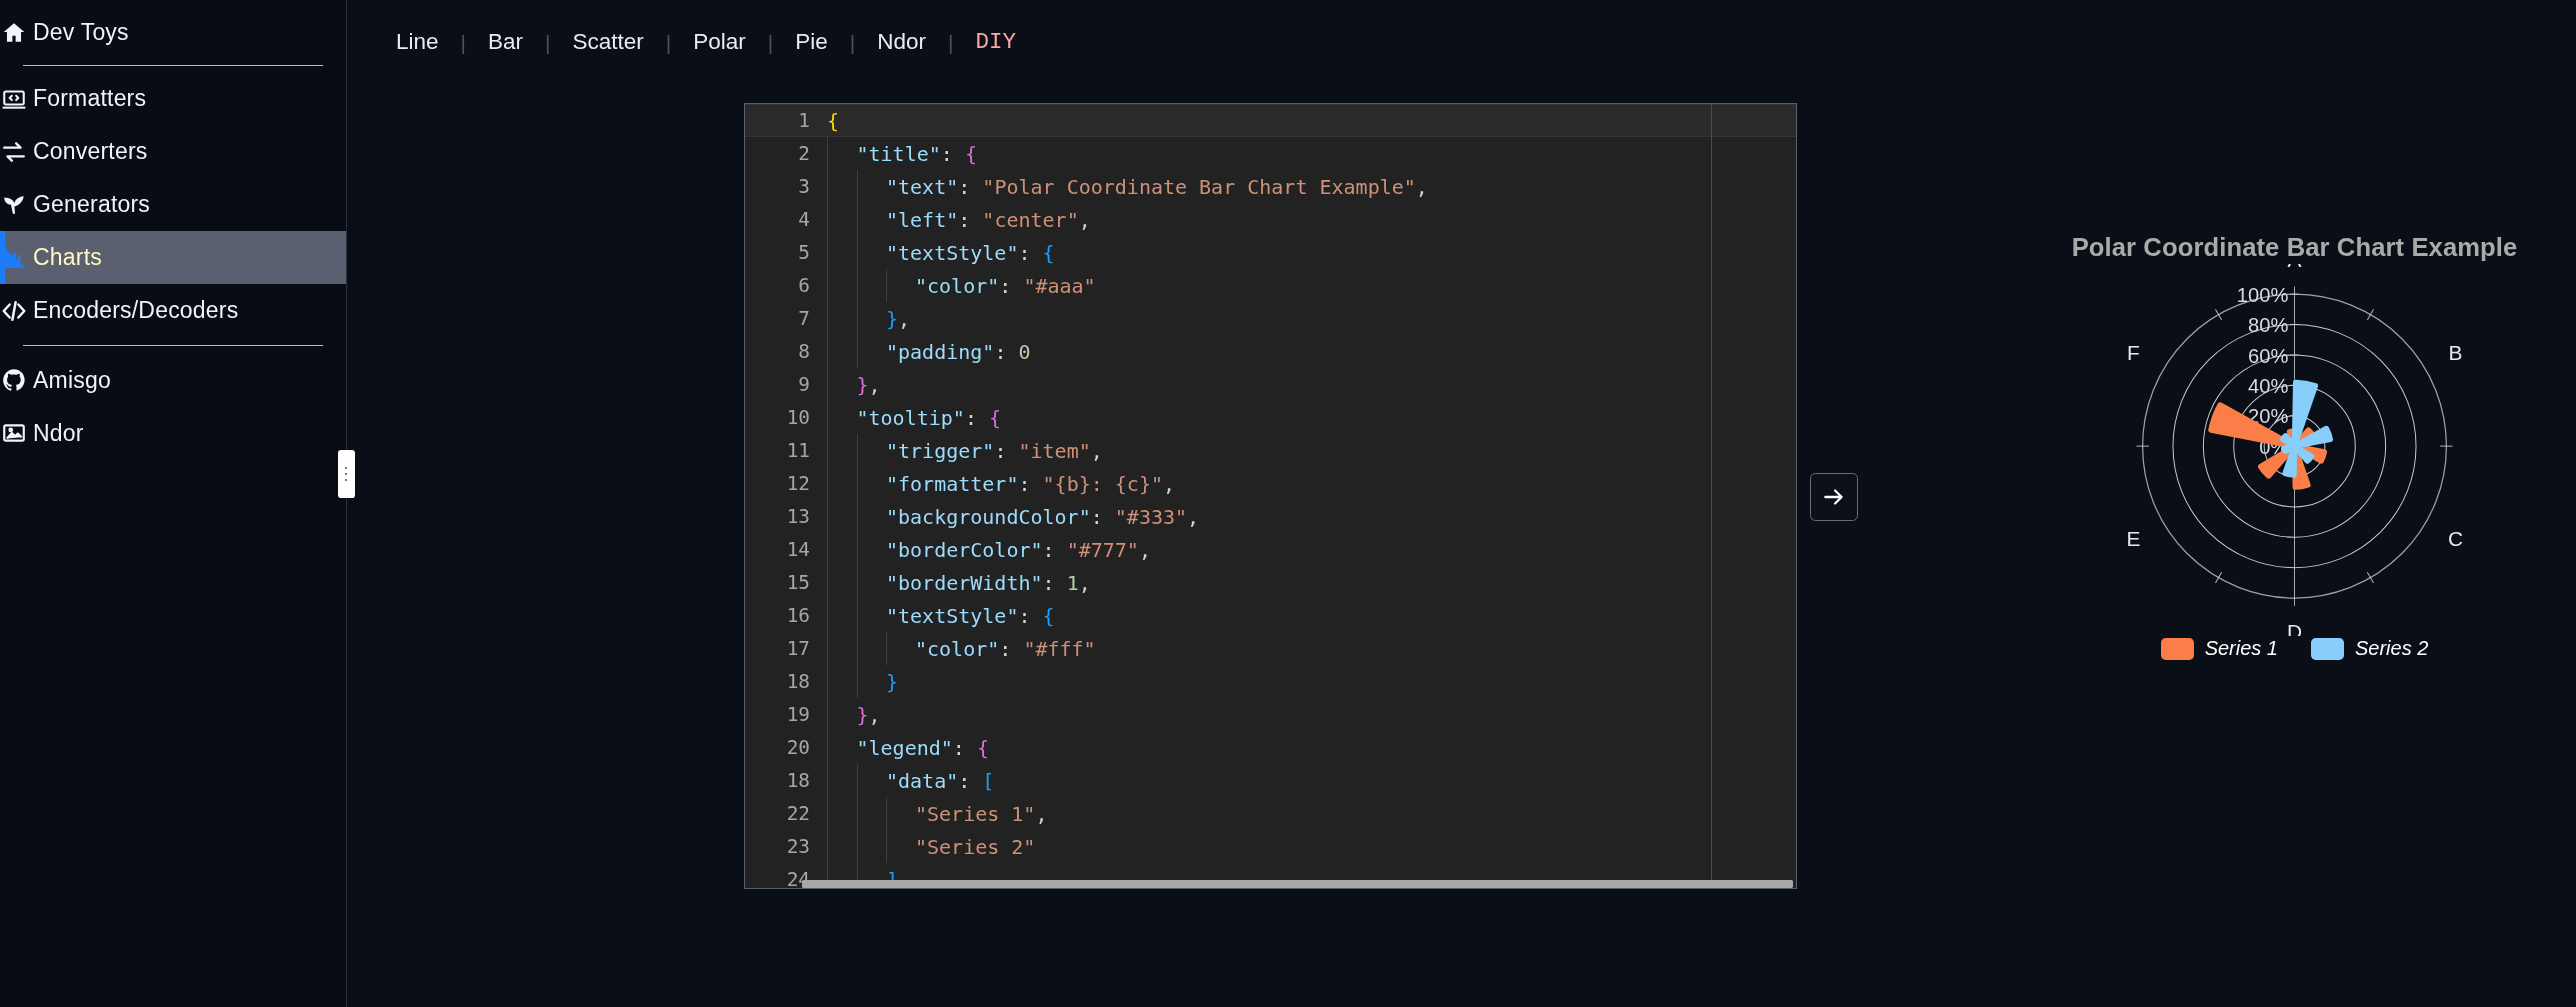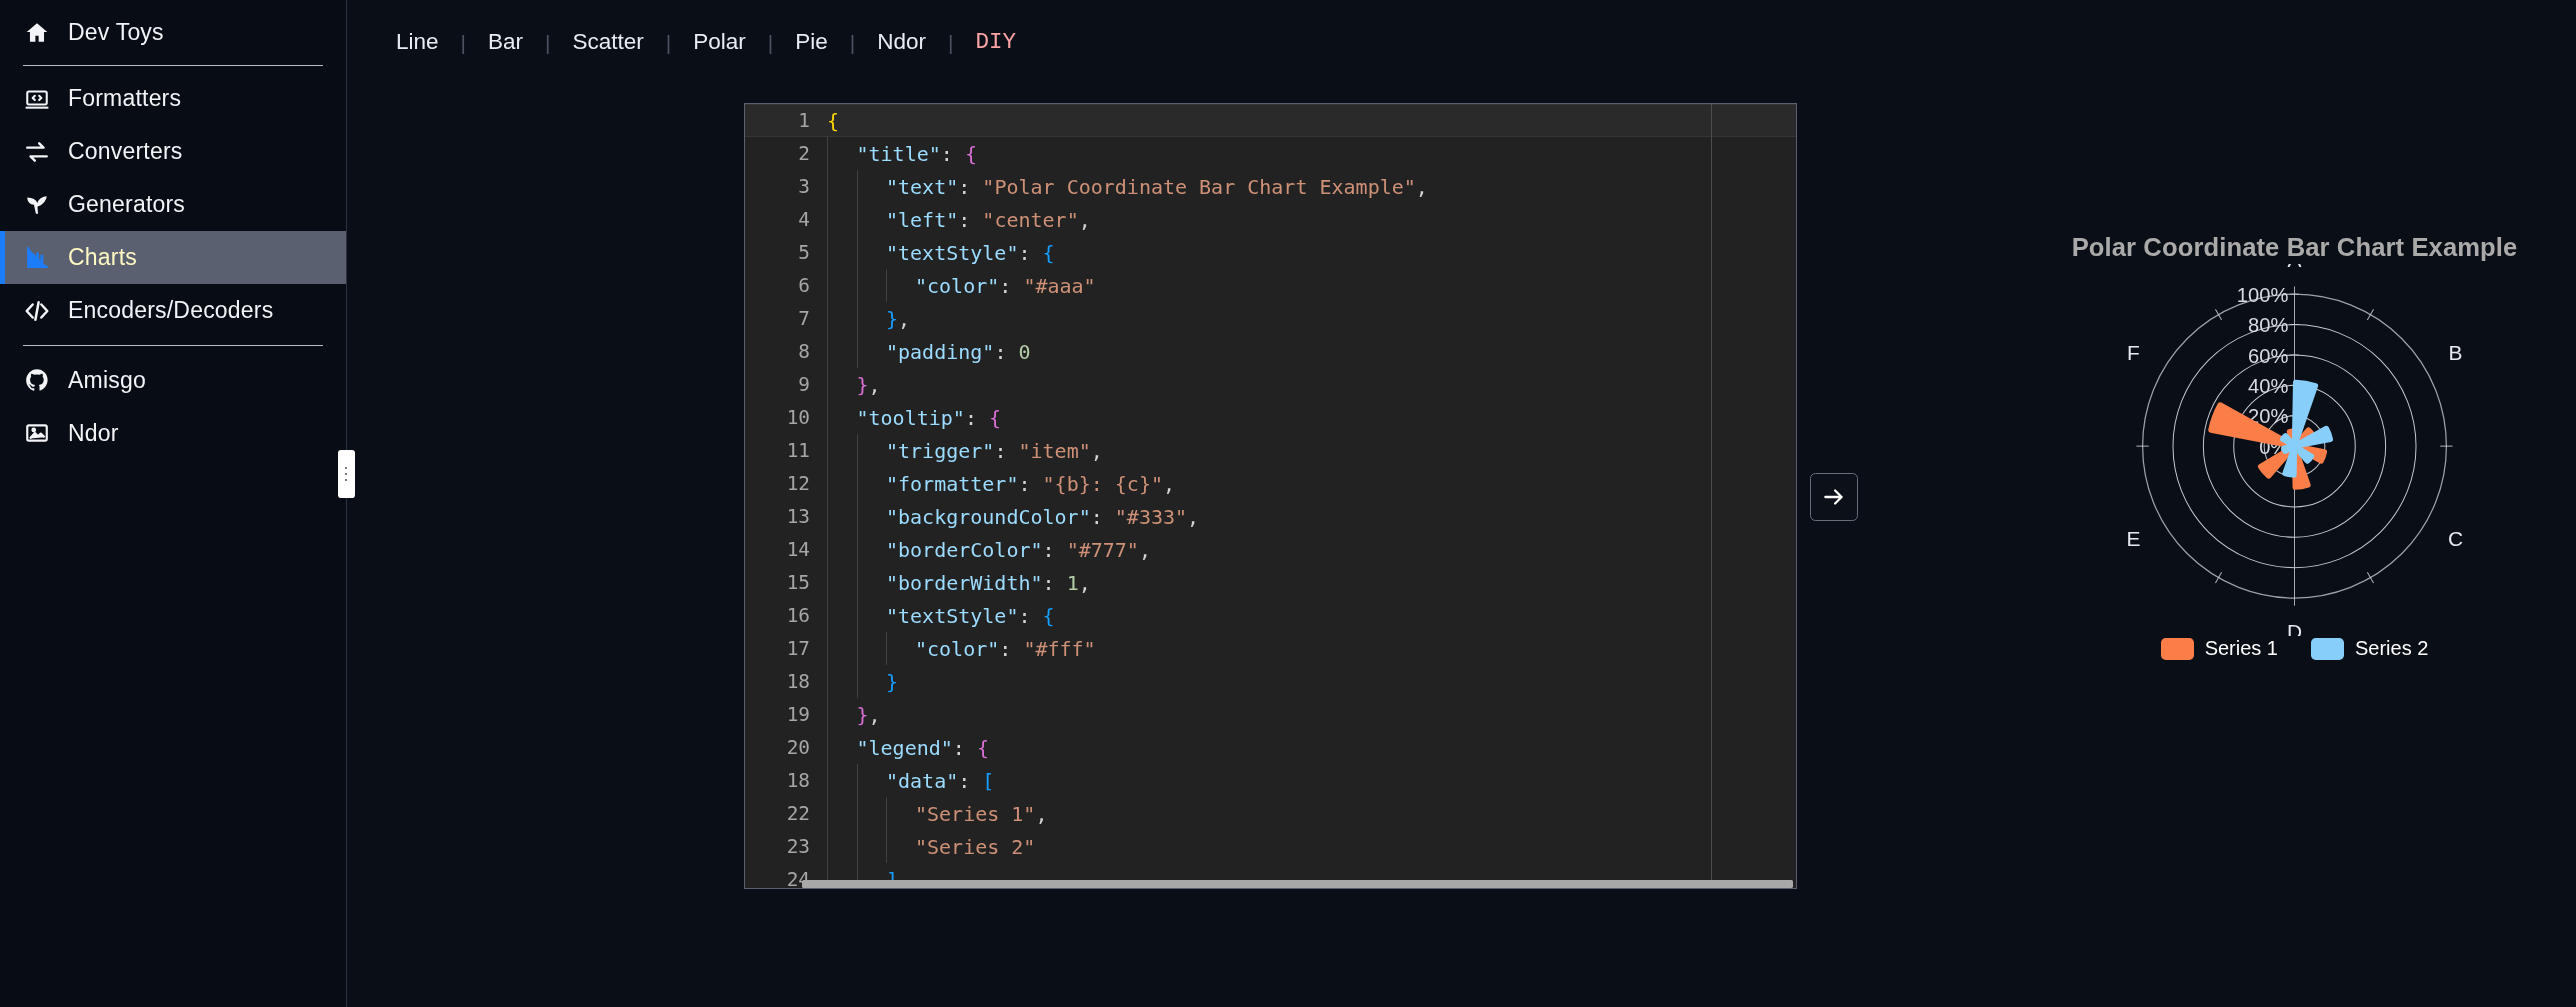--- a/index.html
+++ b/index.html
@@ -16,22 +16,21 @@
     width: 347px; height: 1007px;
     background: #080c14;
     border-right: 1.6px solid #2c3340;
     position: relative;
     flex: 0 0 347px;
     padding-top: 6.2px;
   }
   .nav-item {
     display: flex; align-items: center;
     height: 53px;
-    padding-left: 23px;
-    gap: 17px;
+    gap: 5px;
     color: #f2f4f7;
     font-size: 23px;
     letter-spacing: 0.2px;
     position: relative;
     cursor: pointer;
   }
   .nav-item .ico { width: 28px; height: 28px; display:flex; align-items:center; justify-content:center; flex:0 0 28px; }
   .nav-item .ico svg { display:block; }
   .nav-item.selected {
     background: #5a6070;
@@ -141,21 +140,21 @@
     font-size: 25.6px;
     font-weight: bold;
     letter-spacing: 0.1px;
     margin-bottom: 1.6px;
   }
   #chart-svg { display:block; margin: 0 auto; }
   #chart-legend {
     display: flex; align-items: center; justify-content: center;
     gap: 33px; margin-top: 1.6px;
   }
-  .lg-item { display:flex; align-items:center; gap: 11px; }
+  .lg-item { display:flex; align-items:center; gap: 11px; font-style: italic; }
   .lg-swatch { width: 33px; height: 22px; border-radius: 4.7px; }
   .lg-label { color:#ffffff; font-size: 20px; }
 </style>
 </head>
 <body>
 
 <div id="app">
 
   <div id="sidebar">
 

